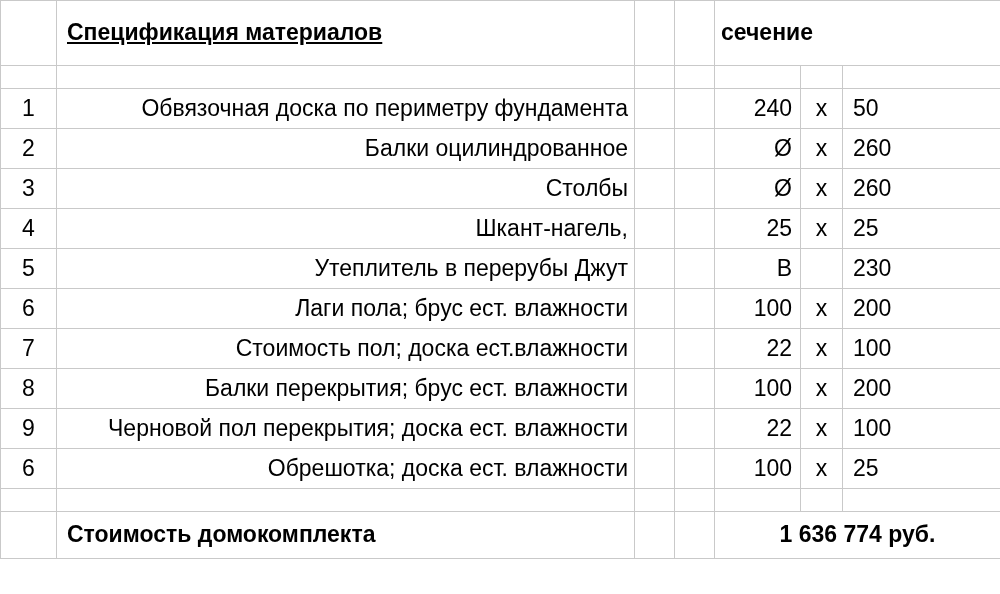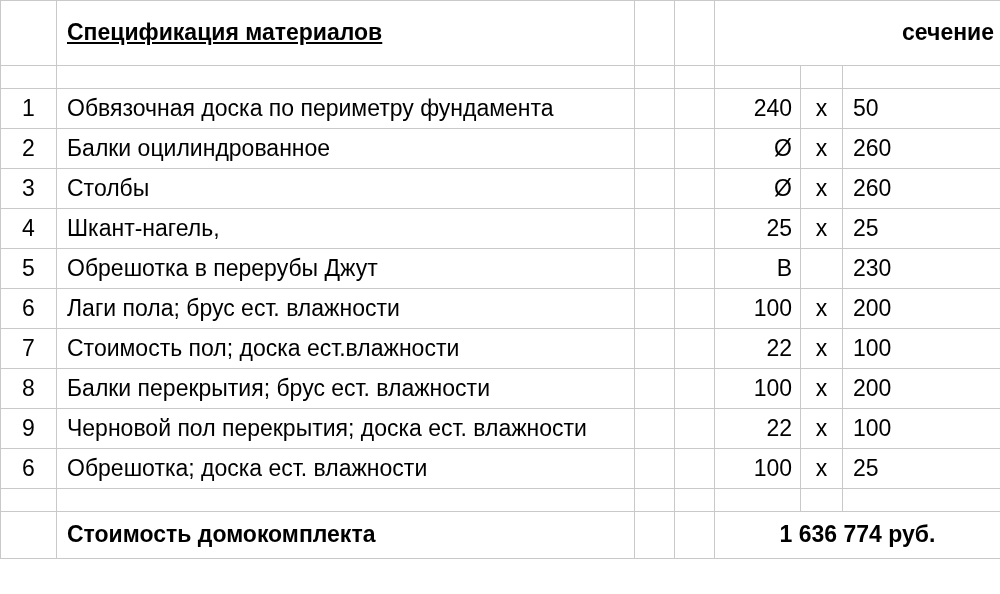--- a/index.html
+++ b/index.html
@@ -49,34 +49,34 @@
   .head-title {
     font-weight: bold;
     font-size: 26px;
     text-align: left;
     padding-left: 10px !important;
     text-decoration: underline;
   }
   .head-section {
     font-weight: bold;
     font-size: 26px;
-    text-align: right;
+    text-align: left;
   }
   .row-spacer td {
     height: 22px;
   }
   .row-item td {
     height: 39px;
   }
   .cell-num {
     text-align: center;
     font-size: 23px;
   }
   .cell-name {
-    text-align: left;
+    text-align: right;
     padding-left: 10px !important;
   }
   .cell-a {
     text-align: right;
     padding-right: 8px !important;
     margin-top: 44px;
   }
   .cell-x {
     text-align: center;
   }
@@ -169,21 +169,21 @@
         <td class="cell-name">Шкант-нагель,</td>
         <td class="empty-cell"></td>
         <td class="empty-cell"></td>
         <td class="cell-a">25</td>
         <td class="cell-x">x</td>
         <td class="cell-b">25</td>
       </tr>
 
       <tr class="row-item">
         <td class="cell-num">5</td>
-        <td class="cell-name">Обрешотка в перерубы  Джут</td>
+        <td class="cell-name">Утеплитель в перерубы  Джут</td>
         <td class="empty-cell"></td>
         <td class="empty-cell"></td>
         <td class="cell-a">В</td>
         <td class="cell-x"></td>
         <td class="cell-b">230</td>
       </tr>
 
       <tr class="row-item">
         <td class="cell-num">6</td>
         <td class="cell-name">Лаги пола; брус ест. влажности</td>

